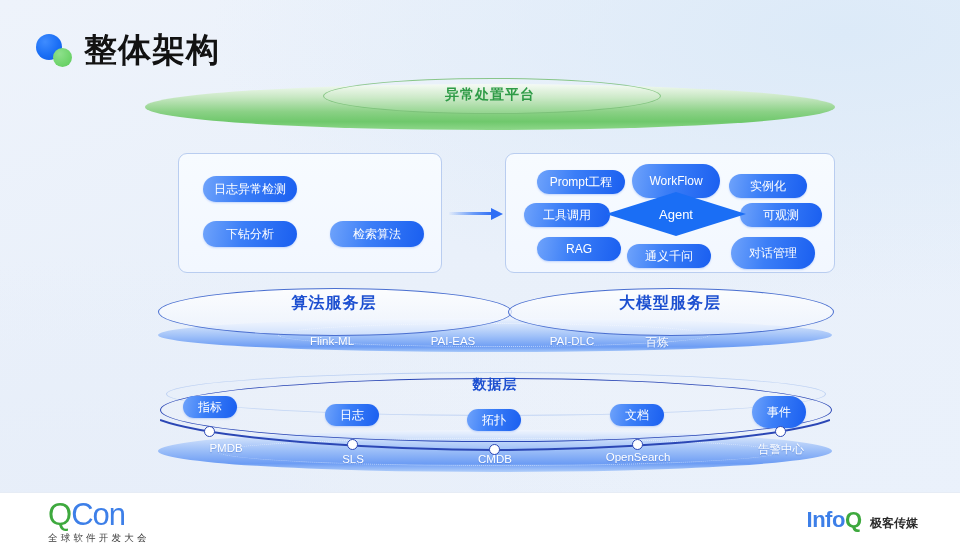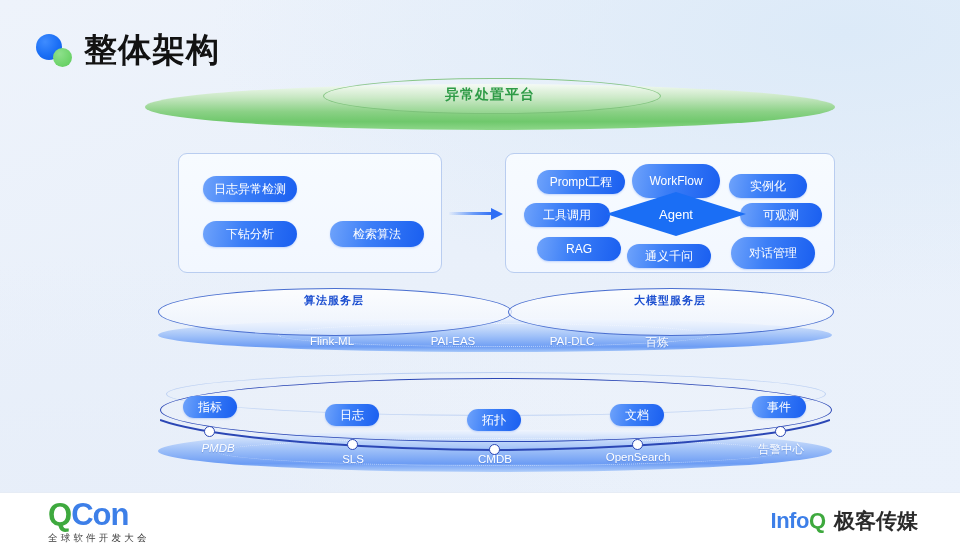--- a/index.html
+++ b/index.html
@@ -64,21 +64,21 @@
 
   
   .svc-band{position:absolute;left:158px;top:318px;width:674px;height:34px;border-radius:50%;
     background:linear-gradient(180deg,#eef4fe 0%,#cfe0fb 22%,#9dbff8 55%,#6d9df4 85%,#a7c8f9 100%);}
   .svc-band-inner{position:absolute;left:120px;top:5px;width:430px;height:22px;border-radius:50%;
     border:1px dotted rgba(255,255,255,0.6);}
   .svc-ell{position:absolute;height:46px;border-radius:50%;border:1px solid #4a6fd0;
     background:linear-gradient(180deg,rgba(255,255,255,0.85) 0%,rgba(238,244,255,0.55) 100%);}
   .svc-ell.left{left:158px;top:288px;width:352px;}
   .svc-ell.right{left:508px;top:288px;width:324px;}
-  .svc-title{position:absolute;top:293px;font-size:11px;font-weight:bold;color:#1c4fd0;
+  .svc-title{position:absolute;top:293px;font-size:16px;font-weight:bold;color:#1c4fd0;
     text-align:center;letter-spacing:1px;}
   .svc-item{position:absolute;top:335px;font-size:11.5px;color:#ffffff;text-align:center;
     text-shadow:0 1px 1px rgba(40,90,190,0.35);}
 
   
   .data-band{position:absolute;left:158px;top:430px;width:674px;height:42px;border-radius:50%;
     background:linear-gradient(180deg,#eef4fe 0%,#cfe0fb 18%,#9dbff8 48%,#6d9df4 80%,#b1cefa 100%);}
   .data-band-inner{position:absolute;left:60px;top:8px;width:560px;height:26px;border-radius:50%;
     border:1px dotted rgba(255,255,255,0.55);}
   .data-ell{position:absolute;left:160px;top:378px;width:670px;height:62px;border-radius:50%;
@@ -89,28 +89,28 @@
     font-size:14px;font-weight:bold;color:#1c4fd0;letter-spacing:1px;}
   .node{position:absolute;width:11px;height:11px;border-radius:50%;background:#ffffff;
     border:1.8px solid #2b47b5;box-sizing:border-box;}
   .data-item{position:absolute;font-size:11.5px;color:#ffffff;text-align:center;
     text-shadow:0 1px 1px rgba(40,90,190,0.35);white-space:nowrap;}
 
   
   .footer{position:absolute;left:0;top:492px;width:960px;height:52px;background:#ffffff;
     border-top:1px solid #e6ecf5;}
   .qcon{position:absolute;left:48px;top:6px;}
-  .qcon-word{font-size:31px;font-weight:bold;letter-spacing:-1px;line-height:32px;}
+  .qcon-word{font-size:31px;font-weight:normal;letter-spacing:-1px;line-height:32px;}
   .qcon-q{color:#3ea93e;}
   .qcon-con{color:#3d7fe8;}
   .qcon-sub{font-size:9.5px;color:#3d3d3d;letter-spacing:3.2px;margin-top:1px;}
   .infoq{position:absolute;right:42px;top:14px;display:flex;align-items:baseline;}
   .infoq-info{font-size:22px;font-weight:bold;color:#3d7fe8;letter-spacing:-0.5px;}
   .infoq-q{font-size:22px;font-weight:bold;color:#3ea93e;}
-  .infoq-cn{font-size:21px;font-weight:bold;color:#2b2b2b;margin-left:8px;}
+  .infoq-cn{font-size:12px;font-weight:bold;color:#2b2b2b;margin-left:8px;}
 </style>
 </head>
 <body>
 
 <div class="slide">
 
   <div class="header">
     <div class="hdr-icon">
       <div class="c-blue"></div>
       <div class="c-green"></div>
@@ -162,38 +162,39 @@
   <div class="svc-item" style="left:268px;width:128px;">Flink-ML</div>
   <div class="svc-item" style="left:389px;width:128px;">PAI-EAS</div>
   <div class="svc-item" style="left:508px;width:128px;">PAI-DLC</div>
   <div class="svc-item" style="left:614px;width:86px;">百炼</div>
 
   <div class="data-band">
     <div class="data-band-inner"></div>
   </div>
   <div class="data-ell-soft"></div>
   <div class="data-ell"></div>
+  <div class="data-title">数据层</div>
 
   <div class="pill" style="left:183px;top:396px;width:54px;height:22px;">指标</div>
   <div class="pill" style="left:325px;top:404px;width:54px;height:22px;">日志</div>
   <div class="pill" style="left:467px;top:409px;width:54px;height:22px;">拓扑</div>
   <div class="pill" style="left:610px;top:404px;width:54px;height:22px;">文档</div>
-  <div class="pill" style="left:752px;top:396px;width:54px;height:22px;font-family:Liberation Serif, serif;">事件</div>
+  <div class="pill" style="left:752px;top:396px;width:54px;height:32px;font-family:Liberation Serif, serif;">事件</div>
 
   <svg class="abs" style="left:160px;top:376px;width:670px;height:80px;" viewBox="0 0 670 80">
     <path d="M0,44 C60,66 250,74 335,74 C420,74 610,66 670,44" fill="none" stroke="#2b47b5" stroke-width="2"></path>
   </svg>
 
   <div class="node" style="left:204px;top:426px;"></div>
   <div class="node" style="left:347px;top:439px;"></div>
   <div class="node" style="left:489px;top:444px;"></div>
   <div class="node" style="left:632px;top:439px;"></div>
   <div class="node" style="left:775px;top:426px;"></div>
 
-  <div class="data-item" style="left:168px;top:442px;width:100px;font-style:italic;">PMDB</div>
+  <div class="data-item" style="left:176px;top:442px;width:100px;">PMDB</div>
   <div class="data-item" style="left:303px;top:453px;width:100px;">SLS</div>
   <div class="data-item" style="left:445px;top:453px;width:100px;">CMDB</div>
   <div class="data-item" style="left:588px;top:451px;width:100px;">OpenSearch</div>
   <div class="data-item" style="left:731px;top:442px;width:100px;">告警中心</div>
 
   <div class="footer">
     <div class="qcon">
       <div class="qcon-word">
         <span class="qcon-q">Q</span><span class="qcon-con">Con</span>
       </div>

